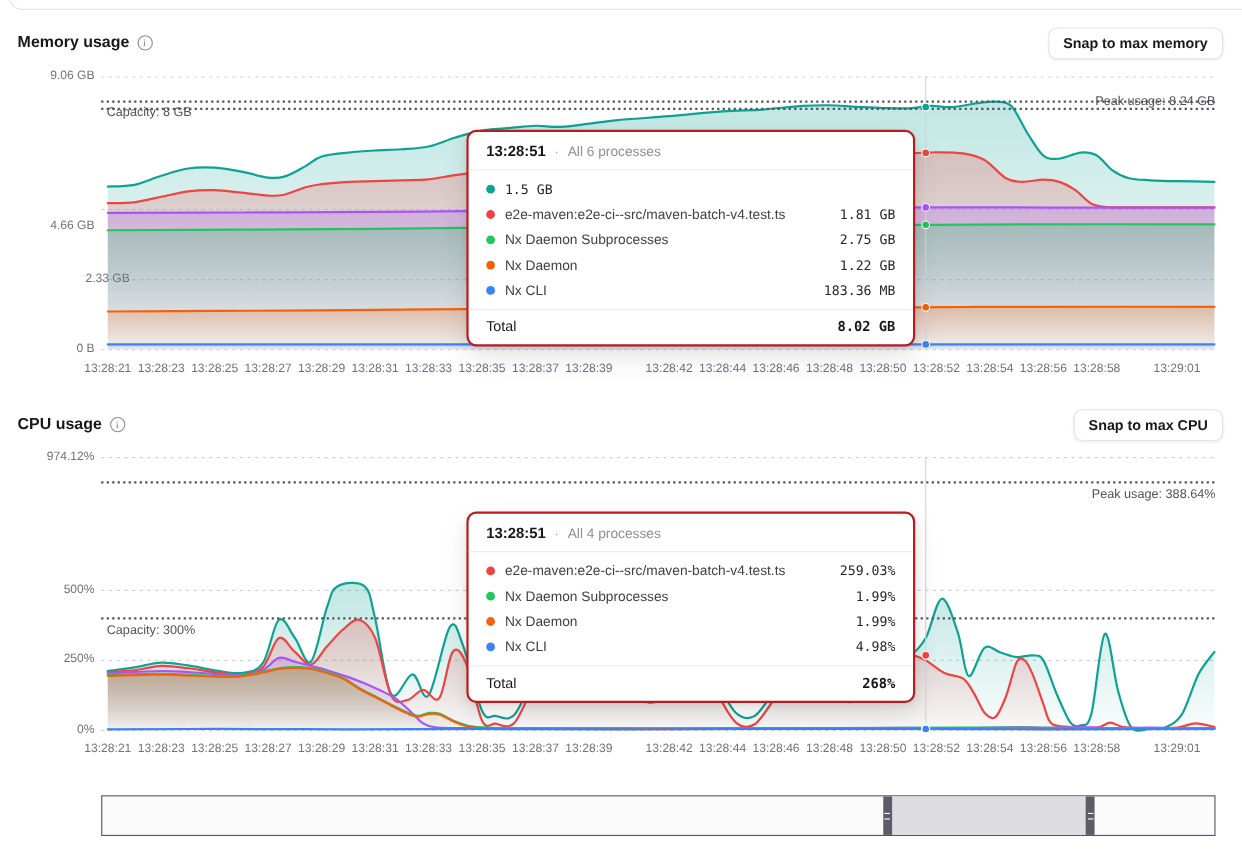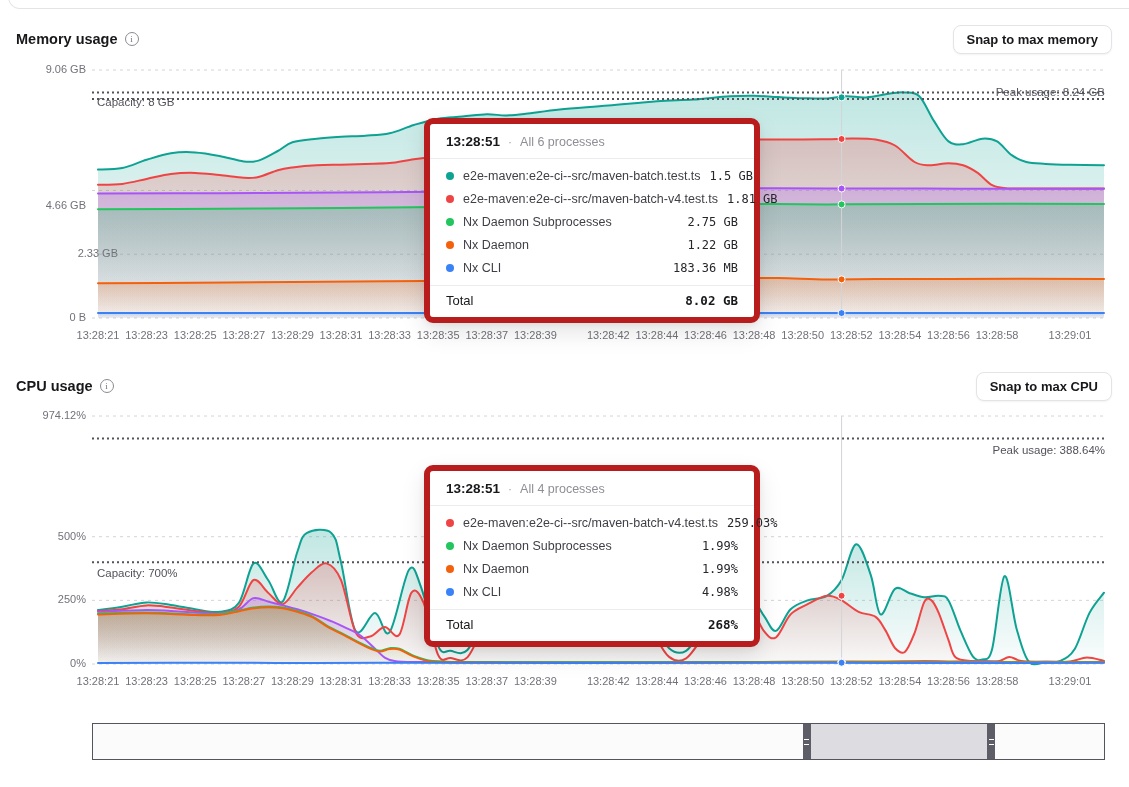--- a/index.html
+++ b/index.html
@@ -13,21 +13,21 @@
              display:inline-flex;align-items:center;justify-content:center;
              font-size:9px;line-height:1;color:#6b7280;font-weight:400}
   .info-icon::after{content:"i";font-family:"Liberation Serif",serif}
   .snap-btn{position:absolute;right:17px;height:29px;padding:0 13px;background:#fff;
             border:1px solid #e4e4e7;border-radius:8px;font-size:13px;font-weight:600;color:#18181b;
             font-family:"Liberation Sans",sans-serif;box-shadow:0 1px 2px rgba(0,0,0,.05);cursor:pointer}
   svg#charts{position:absolute;left:0;top:0;z-index:1}
   .ytick{position:absolute;left:0;width:86px;text-align:right;font-size:11px;color:#71717a;z-index:2}
   .xtick{position:absolute;width:80px;text-align:center;font-size:11px;color:#71717a;z-index:2}
   .ref-label{position:absolute;font-size:11.5px;color:#52525b;z-index:2;white-space:nowrap}
-  .tooltip{position:absolute;width:336px;box-sizing:border-box;background:#fff;border:6px solid #b91c1c;
+  .tooltip{position:absolute;width:408px;box-sizing:border-box;background:#fff;border:2px solid #b91c1c;
            border-radius:9px;box-shadow:0 10px 24px rgba(0,0,0,.10),0 2px 6px rgba(0,0,0,.06);z-index:5}
   .tt-head{display:flex;align-items:baseline;gap:8px;padding:10px 16px 9px}
   .tt-time{font-size:13.5px;font-weight:700;color:#18181b}
   .tt-sep{color:#a1a1aa;font-size:12px}
   .tt-sum{color:#8e8e96;font-size:12.5px}
   .tt-body{border-top:1px solid #ececef;padding:5px 0}
   .tt-row{display:flex;align-items:center;gap:9px;padding:4.6px 16px}
   .tt-dot{width:8px;height:8px;border-radius:50%;flex:none}
   .tt-label{font-size:12.5px;color:#3f3f46;flex:1;white-space:nowrap}
   .tt-value{font-family:"DejaVu Sans Mono",monospace;font-size:12px;color:#26262b;white-space:nowrap}
@@ -193,21 +193,20 @@
 
 <div class="tooltip" style="left:424px;top:118px">
   <div class="tt-head">
     <span class="tt-time">13:28:51</span>
     <span class="tt-sep">·</span>
     <span class="tt-sum">All 6 processes</span>
   </div>
   <div class="tt-body" id="mem-tt-rows">
       <div class="tt-row">
         <span class="tt-dot" style="background: rgb(14, 162, 147);"></span>
-        <span class="tt-label">e2e-maven:e2e-ci--src/maven-batch.test.ts</span>
         <span class="tt-value">1.5 GB</span>
       </div>
       <div class="tt-row">
         <span class="tt-dot" style="background: rgb(239, 68, 68);"></span>
         <span class="tt-label">e2e-maven:e2e-ci--src/maven-batch-v4.test.ts</span>
         <span class="tt-value">1.81 GB</span>
       </div>
       <div class="tt-row">
         <span class="tt-dot" style="background: rgb(34, 197, 94);"></span>
         <span class="tt-label">Nx Daemon Subprocesses</span>
@@ -257,21 +256,21 @@
     <span class="xtick" style="left: 616.9px; top: 675px;">13:28:44</span>
     <span class="xtick" style="left: 665.5px; top: 675px;">13:28:46</span>
     <span class="xtick" style="left: 714.1px; top: 675px;">13:28:48</span>
     <span class="xtick" style="left: 762.7px; top: 675px;">13:28:50</span>
     <span class="xtick" style="left: 811.3px; top: 675px;">13:28:52</span>
     <span class="xtick" style="left: 859.9px; top: 675px;">13:28:54</span>
     <span class="xtick" style="left: 908.5px; top: 675px;">13:28:56</span>
     <span class="xtick" style="left: 957.1px; top: 675px;">13:28:58</span>
     <span class="xtick" style="left: 1030px; top: 675px;">13:29:01</span>
   </div>
-<span class="ref-label" style="left:97px;top:567px">Capacity: 700%</span>
+<span class="ref-label" style="left:97px;top:567px">Capacity: 300%</span>
 <span class="ref-label" style="right:24px;top:444px">Peak usage: 388.64%</span>
 
 <div class="tooltip" style="left:424px;top:465px">
   <div class="tt-head">
     <span class="tt-time">13:28:51</span>
     <span class="tt-sep">·</span>
     <span class="tt-sum">All 4 processes</span>
   </div>
   <div class="tt-body" id="cpu-tt-rows">
       <div class="tt-row">

